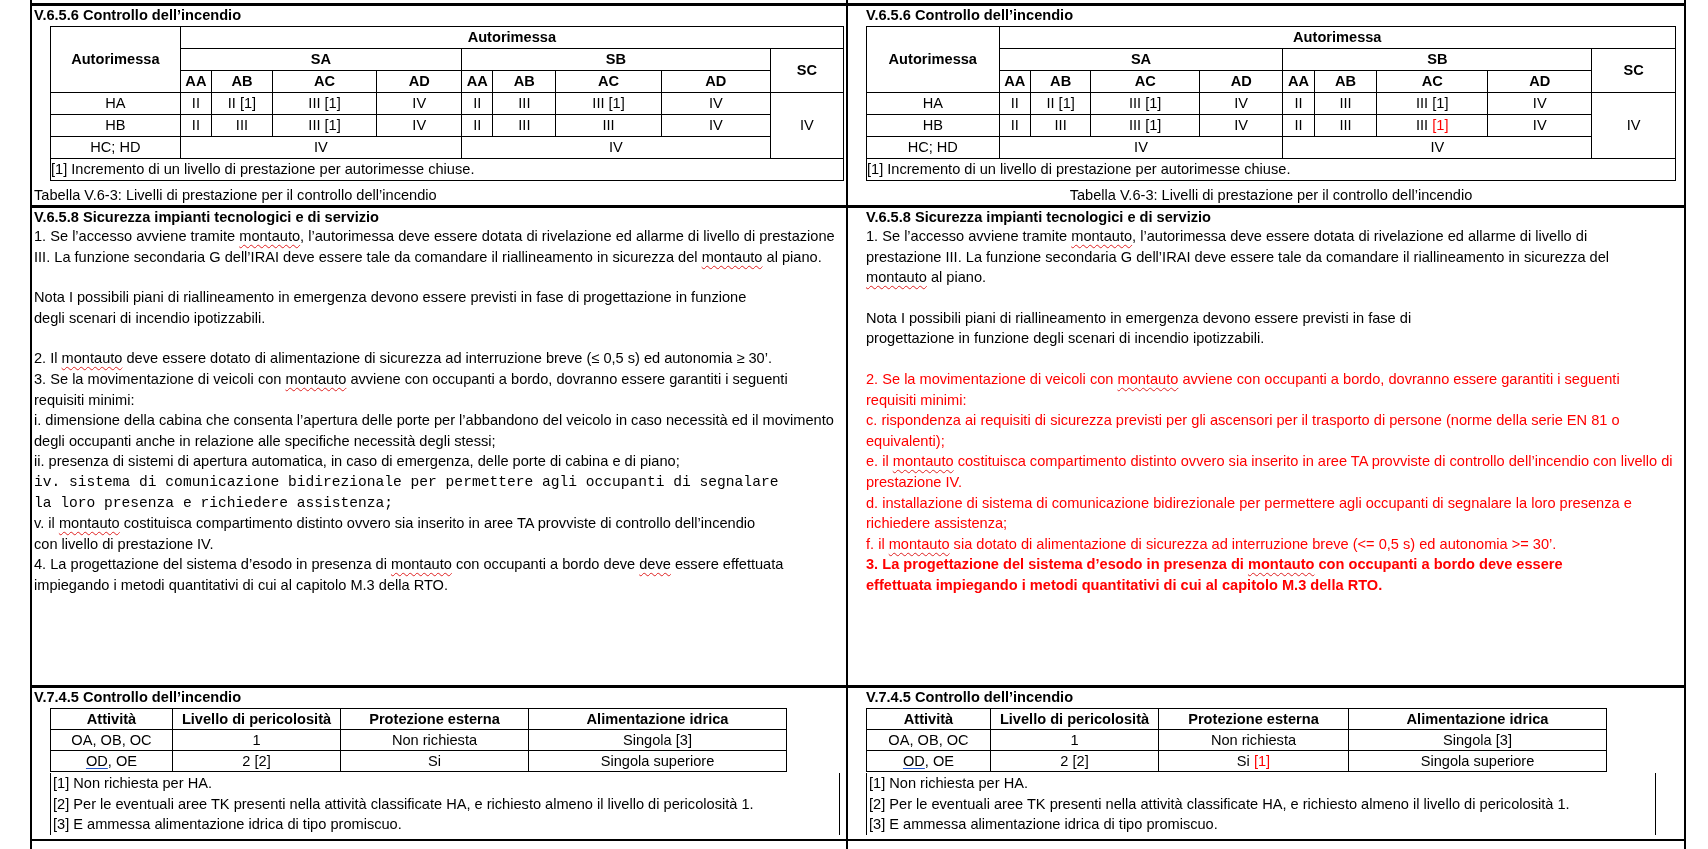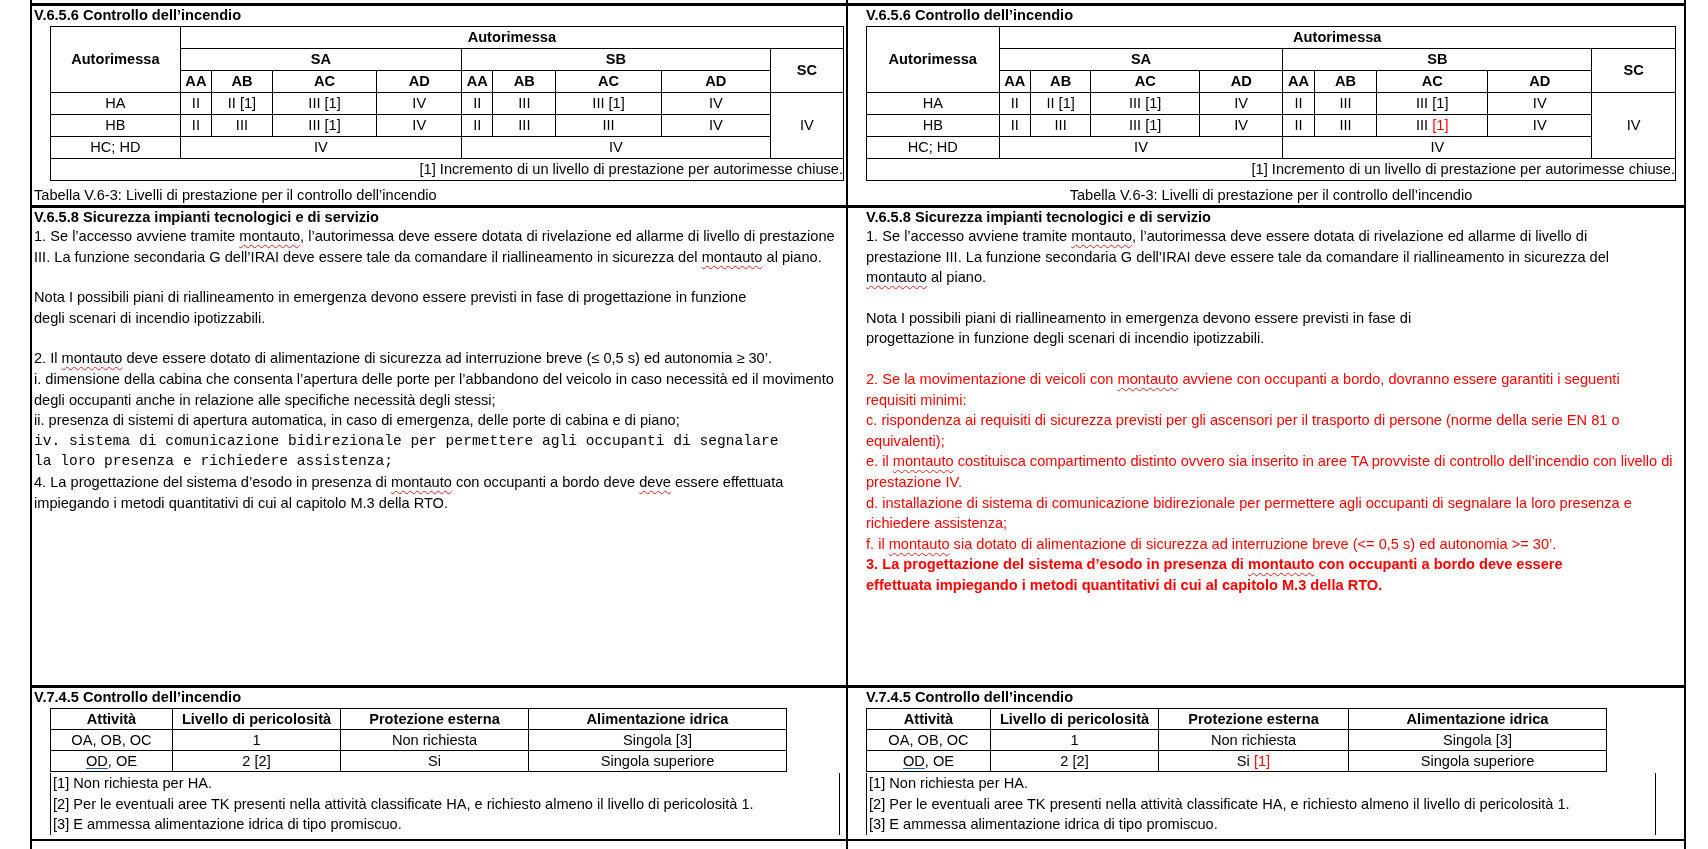--- a/index.html
+++ b/index.html
@@ -15,21 +15,21 @@
   .h { font-weight: bold; line-height: 18px; }
   .p { line-height: 20.6px; white-space: normal; }
   .red { color: #ff0000; }
   .sp { text-decoration: underline wavy #e02020; text-decoration-thickness: 1px; text-underline-offset: 3px; }
   .bl { text-decoration: underline #2255cc; text-underline-offset: 2px; }
   table { border-collapse: collapse; }
   td, th { border: 1px solid #000; padding: 0; text-align: center; font-weight: normal; height: 20px; line-height: 20px; }
   th { font-weight: bold; }
   .t1 { position: absolute; top: 26px; left: 18px; width: 794px; }
   .t1 td, .t1 th { height: 21px; line-height: 21px; }
-  .t1 .note td { text-align: right; padding-left: 16px; }
+  .t1 .note td { text-align: left; }
   .t1-caption { position: absolute; top: 186px; left: 18px; line-height: 18px; }
   .t2 { position: absolute; top: 23px; left: 18px; }
   .t2 td, .t2 th { height: 20px; line-height: 20px; }
 </style>
 </head>
 <body>
 
 <div class="page">
 
   <div class="vline" style="left:14px; top:0; height:849px;"></div>
@@ -117,23 +117,29 @@
       <div class="h">V.6.5.8 Sicurezza impianti tecnologici e di servizio</div>
       <div class="p">
         <span>1. Se l’accesso avviene tramite </span><span class="sp">montauto</span><span>, l’autorimessa deve essere dotata di rivelazione ed allarme di livello di prestazione III. La funzione secondaria G dell’IRAI deve essere tale da comandare il riallineamento in sicurezza del </span><span class="sp">montauto</span><span> al piano.</span>
       </div>
       <div class="p" style="height:20px;"></div>
       <div class="p" style="padding-right:90px;">Nota I possibili piani di riallineamento in emergenza devono essere previsti in fase di progettazione in funzione degli scenari di incendio ipotizzabili.</div>
       <div class="p" style="height:20px;"></div>
       <div class="p">
         <span>2. Il </span><span class="sp">montauto</span><span> deve essere dotato di alimentazione di sicurezza ad interruzione breve (≤ 0,5 s) ed autonomia ≥ 30’.</span>
       </div>
+      <div class="p">
+        <span>3. Se la movimentazione di veicoli con </span><span class="sp">montauto</span><span> avviene con occupanti a bordo, dovranno essere garantiti i seguenti requisiti minimi:</span>
+      </div>
       <div class="p">i. dimensione della cabina che consenta l’apertura delle porte per l’abbandono del veicolo in caso necessità ed il movimento degli occupanti anche in relazione alle specifiche necessità degli stessi;</div>
       <div class="p">ii. presenza di sistemi di apertura automatica, in caso di emergenza, delle porte di cabina e di piano;</div>
       <div class="p" style="padding-right:40px;font-family:Liberation Mono, monospace;">iv. sistema di comunicazione bidirezionale per permettere agli occupanti di segnalare la loro presenza e richiedere assistenza;</div>
+      <div class="p" style="padding-right:60px;">
+        <span>v. il </span><span class="sp">montauto</span><span> costituisca compartimento distinto ovvero sia inserito in aree TA provviste di controllo dell’incendio con livello di prestazione IV.</span>
+      </div>
       <div class="p" style="padding-right:30px;">
         <span>4. La progettazione del sistema d’esodo in presenza di </span><span class="sp">montauto</span><span> con occupanti a bordo deve </span><span class="sp">deve</span><span> essere effettuata impiegando i metodi quantitativi di cui al capitolo M.3 della RTO.</span>
       </div>
     </div>
 
     <div class="sec" style="top:688px;">
       <div class="h" style="padding-left:2px;">V.7.4.5 Controllo dell’incendio</div>
       <table class="t2" style="left:18px; top:20px;">
         <colgroup>
             <col style="width:122px">

